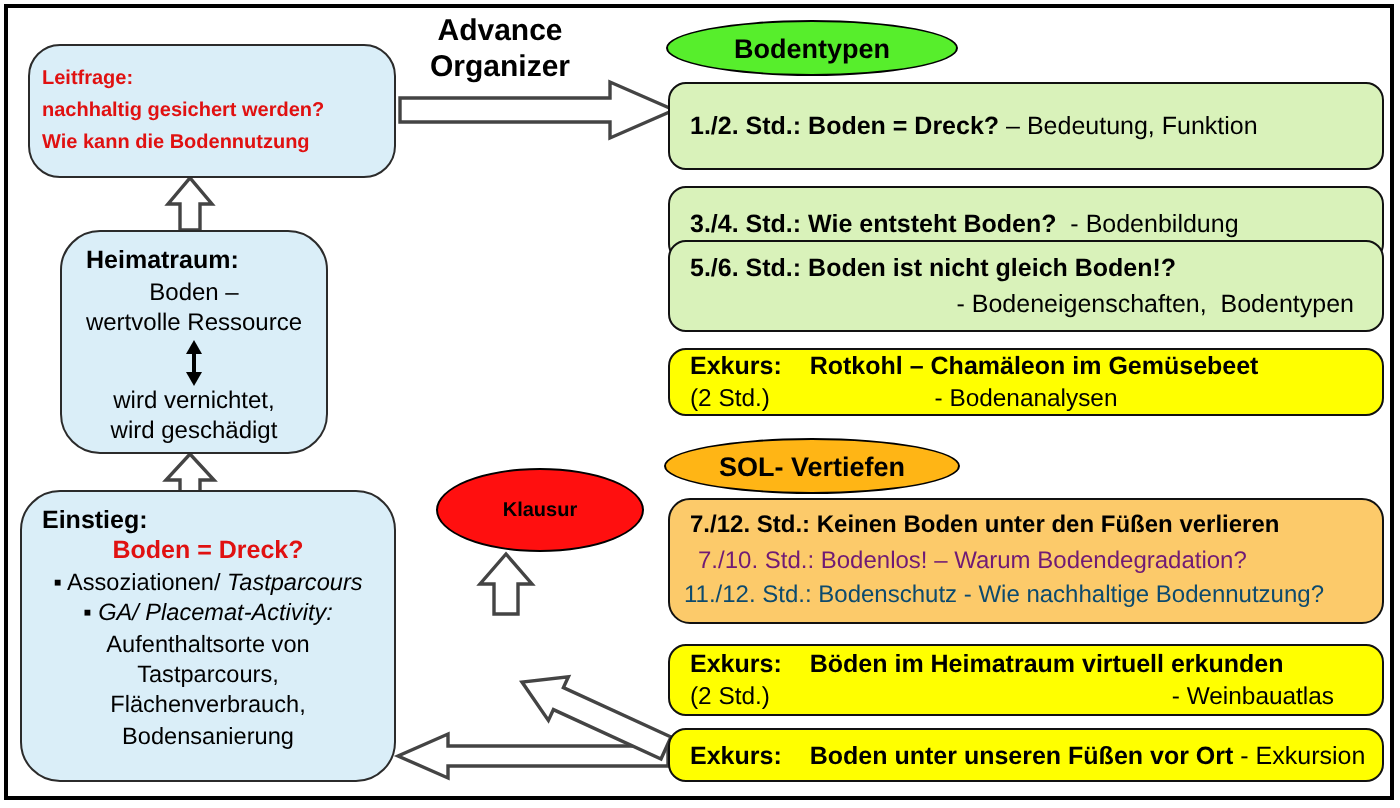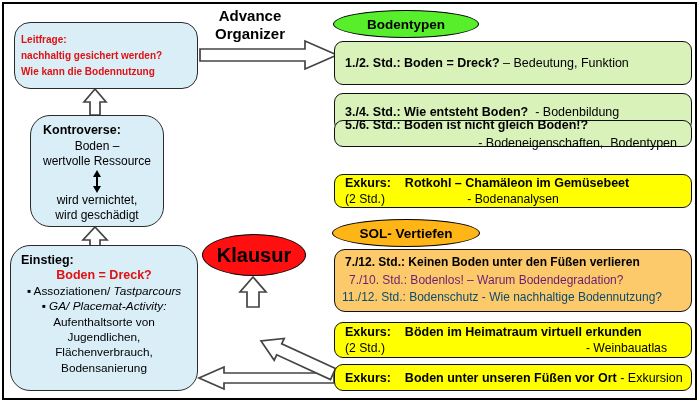--- a/index.html
+++ b/index.html
@@ -26,33 +26,33 @@
     padding-top:7px; font-size:11.8px; line-height:15.4px; text-align:center; }
   #einstieg .ttl { text-align:left; padding-left:10px; font-weight:bold; font-size:12.5px; }
   #einstieg .sub { font-weight:bold; color:var(--red-text); font-size:12.5px; }
   .it { font-style:italic; }
 
   
   .ellipse { position:absolute; box-sizing:border-box; border:1.8px solid #000; border-radius:50%;
     display:flex; align-items:center; justify-content:center; font-weight:bold; white-space:nowrap; }
   #basiswissen { left:333px; top:10px; width:146px; height:28px; background:var(--green-ellipse); font-size:13.5px; }
   #sol { left:332px; top:219px; width:148px; height:28px; background:var(--orange-ellipse); font-size:13.5px; }
-  #klausur { left:202px; top:234px; width:104px; height:42px; background:var(--red-ellipse); font-size:20px; }
+  #klausur { left:218px; top:234px; width:104px; height:42px; background:var(--red-ellipse); font-size:10px; }
   #ueben { left:210px; top:305px; width:92px; height:38px; background:var(--purple-ellipse); font-size:15px; }
 
   
   .rbox { position:absolute; box-sizing:border-box; left:334px; width:358px;
     border:1.7px solid #111; border-radius:9px; display:flex; flex-direction:column; justify-content:center; }
   .rbox .row { white-space:pre; padding-left:10px; font-size:12.5px; }
   .rbox .b { font-weight:bold; }
   .green { background:var(--green-box); }
   .yellow { background:var(--yellow-box); }
   #green-a { top:41px; height:44px; }
   #green-b { top:81px; height:38px;margin-top:12px; }
-  #green-c { top:120px; height:27px; line-height:18px; }
+  #green-c { top:120px; height:46px; line-height:18px; }
   #green-c .row2 { text-align:right; padding-right:14px; white-space:pre; font-size:12.5px; }
   #yellow-a { top:174px; height:34px; line-height:16px; font-size:12.2px; }
   #yellow-b { top:322px; height:36px; line-height:16.5px; font-size:12.2px; }
   #yellow-c { top:364px; height:27px; font-size:12.2px; }
   .lblgap { display:inline-block; width:14px; }
   .subrow { position:relative; height:16px; font-size:12.2px; }
   .subrow .dur { position:absolute; left:10px; }
   .subrow .ctr { position:absolute; left:50%; transform:translateX(-50%); }
   .subrow .rgt { position:absolute; right:24px; }
   #orange-box { top:249px; height:63px; background:var(--orange-box); border-radius:11px; line-height:17.5px; }
@@ -87,41 +87,41 @@
     <div>Organizer</div>
   </div>
 
   <div id="leitfrage" class="blue-box">
     <div>Leitfrage:</div>
     <div>nachhaltig gesichert werden?</div>
     <div>Wie kann die Bodennutzung</div>
   </div>
 
   <div id="kontroverse" class="blue-box">
-    <div class="ttl">Kontroverse:</div>
+    <div class="ttl">Heimatraum:</div>
     <div>Boden –</div>
     <div>wertvolle Ressource</div>
     <div class="ud-arrow-row">
       <svg width="14" height="23" viewBox="0 0 14 23">
         <line x1="7" y1="5" x2="7" y2="18" stroke="#000" stroke-width="2"></line>
         <path d="M7,0 L3,7 L11,7 Z" fill="#000"></path>
         <path d="M7,23 L3,16 L11,16 Z" fill="#000"></path>
       </svg>
     </div>
     <div>wird vernichtet,</div>
     <div>wird geschädigt</div>
   </div>
 
   <div id="einstieg" class="blue-box">
     <div class="ttl">Einstieg:</div>
     <div class="sub">Boden = Dreck?</div>
     <div><span>▪ Assoziationen/ </span><span class="it">Tastparcours</span></div>
     <div><span>▪ </span><span class="it">GA/ Placemat-Activity:</span></div>
     <div>Aufenthaltsorte von</div>
-    <div>Jugendlichen,</div>
+    <div>Tastparcours,</div>
     <div>Flächenverbrauch,</div>
     <div>Bodensanierung</div>
   </div>
 
   <div id="klausur" class="ellipse">
     <span>Klausur</span>
   </div>
 
   <div id="basiswissen" class="ellipse">
     <span>Bodentypen</span>

